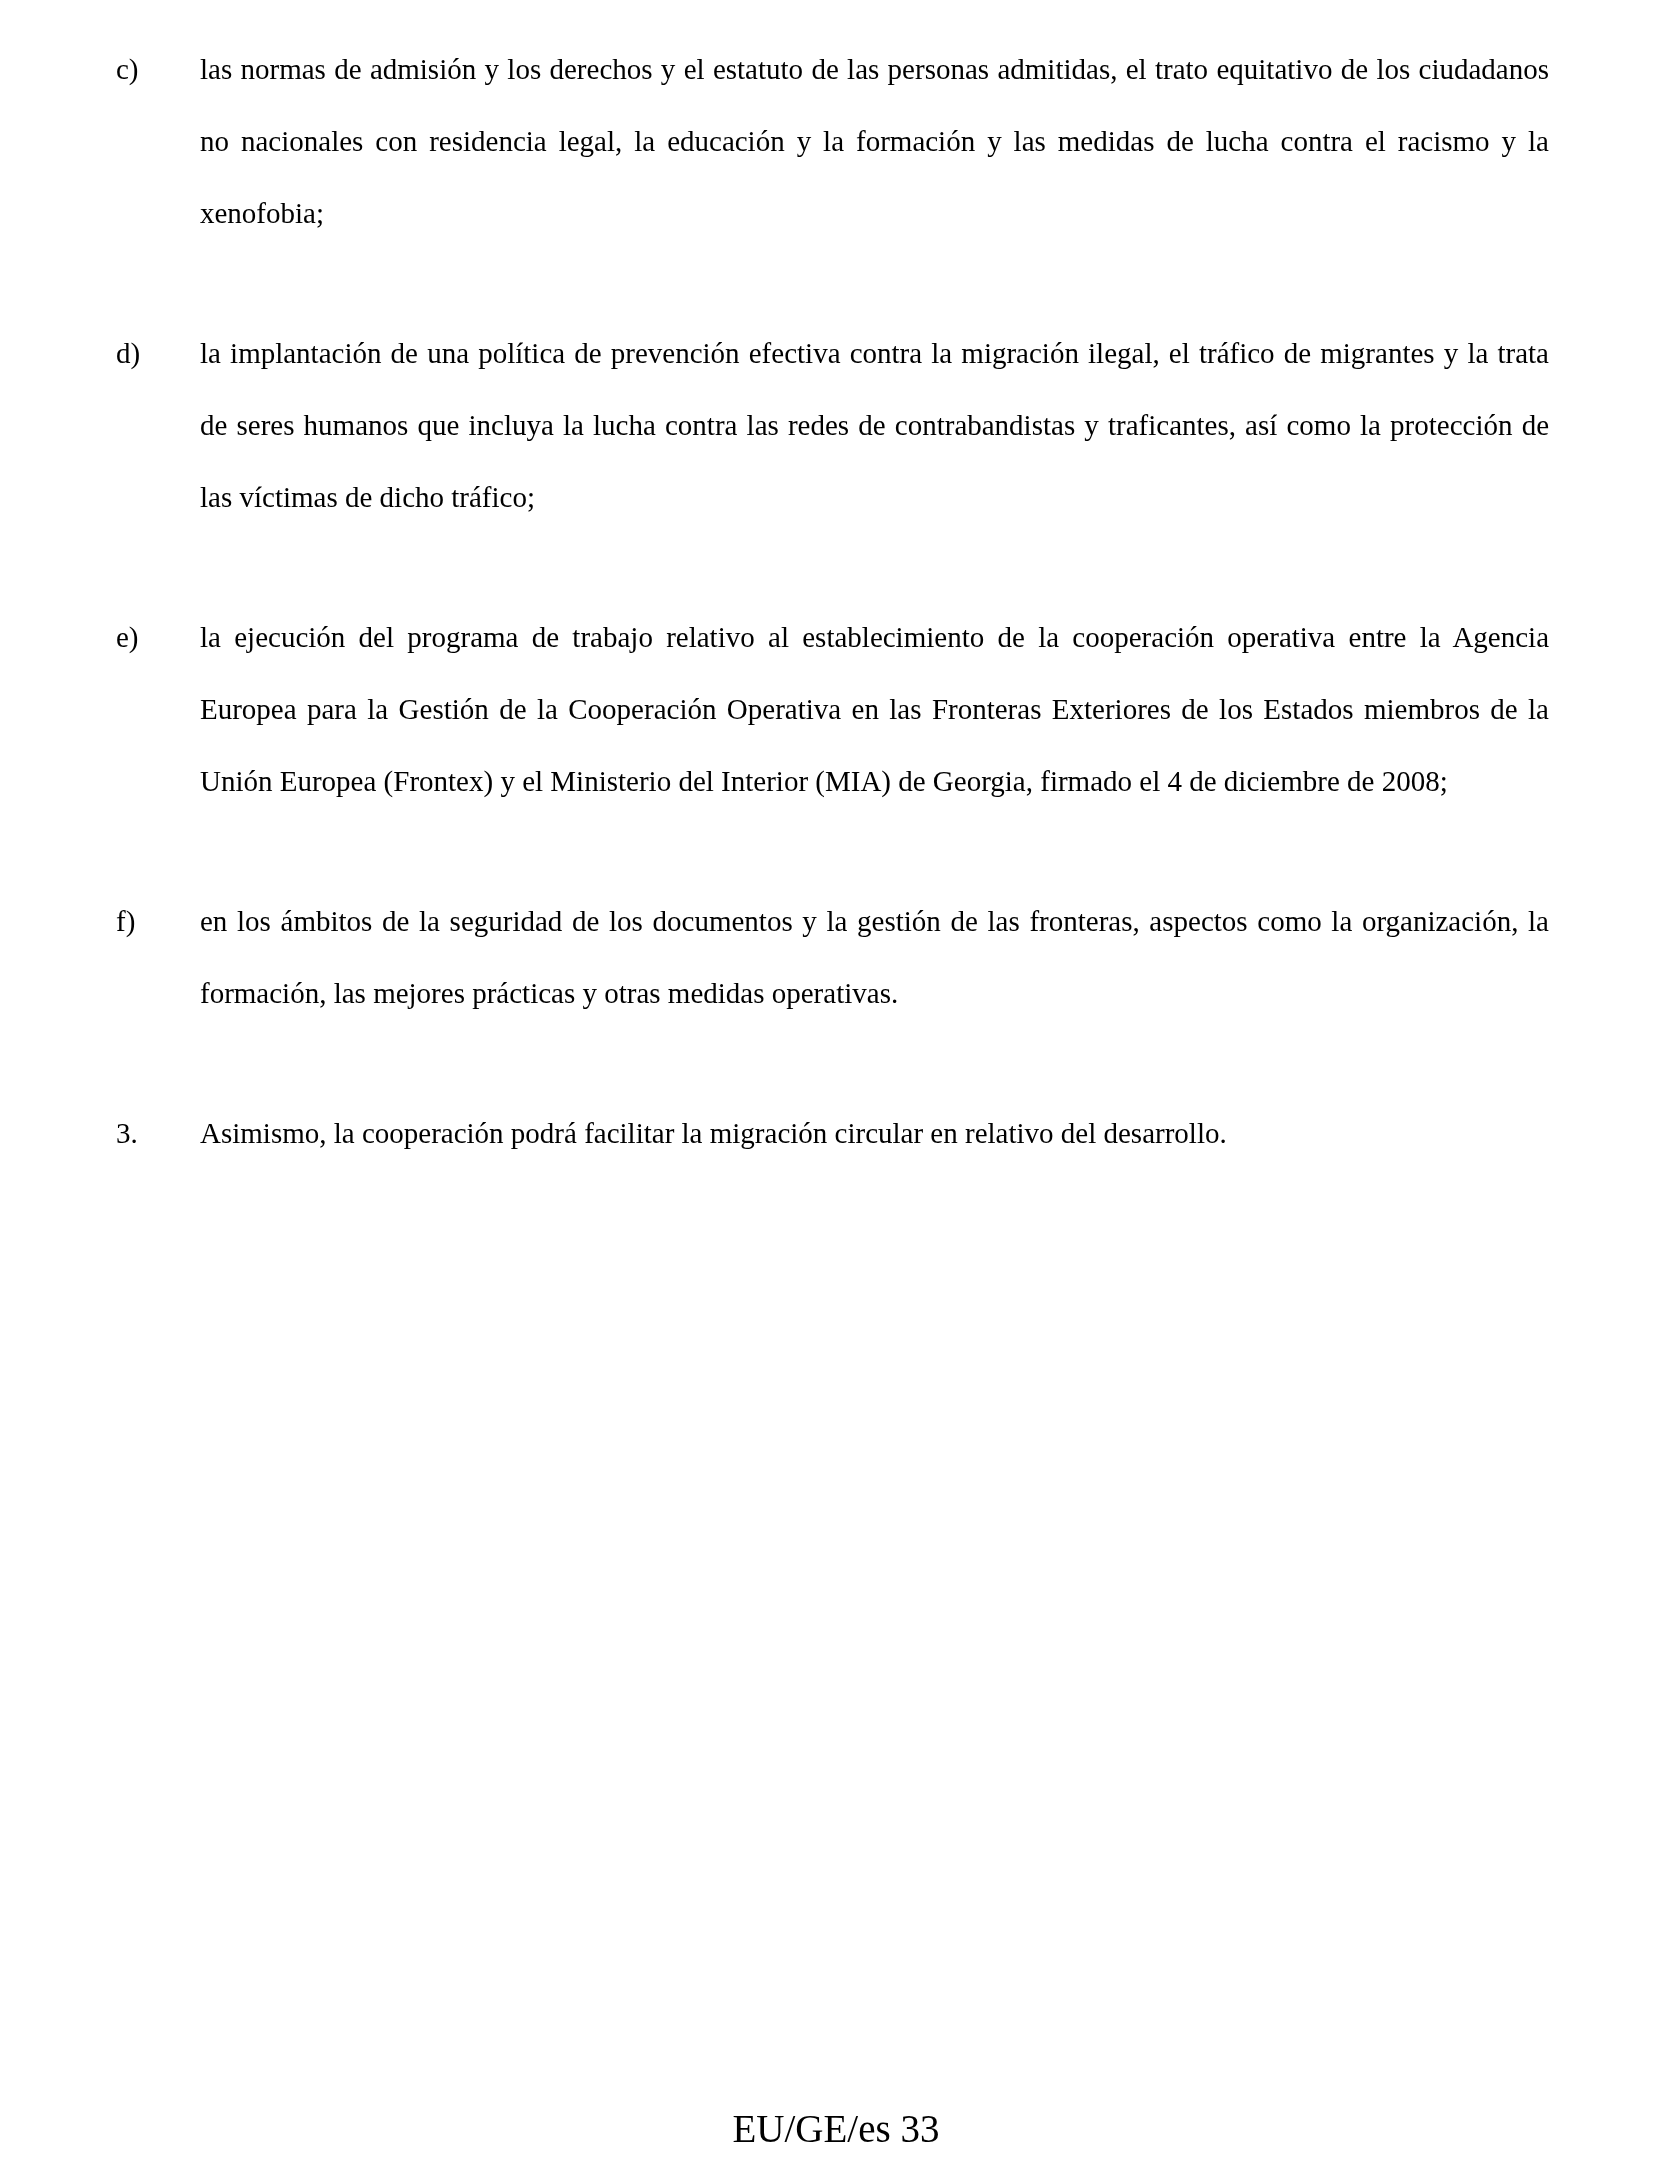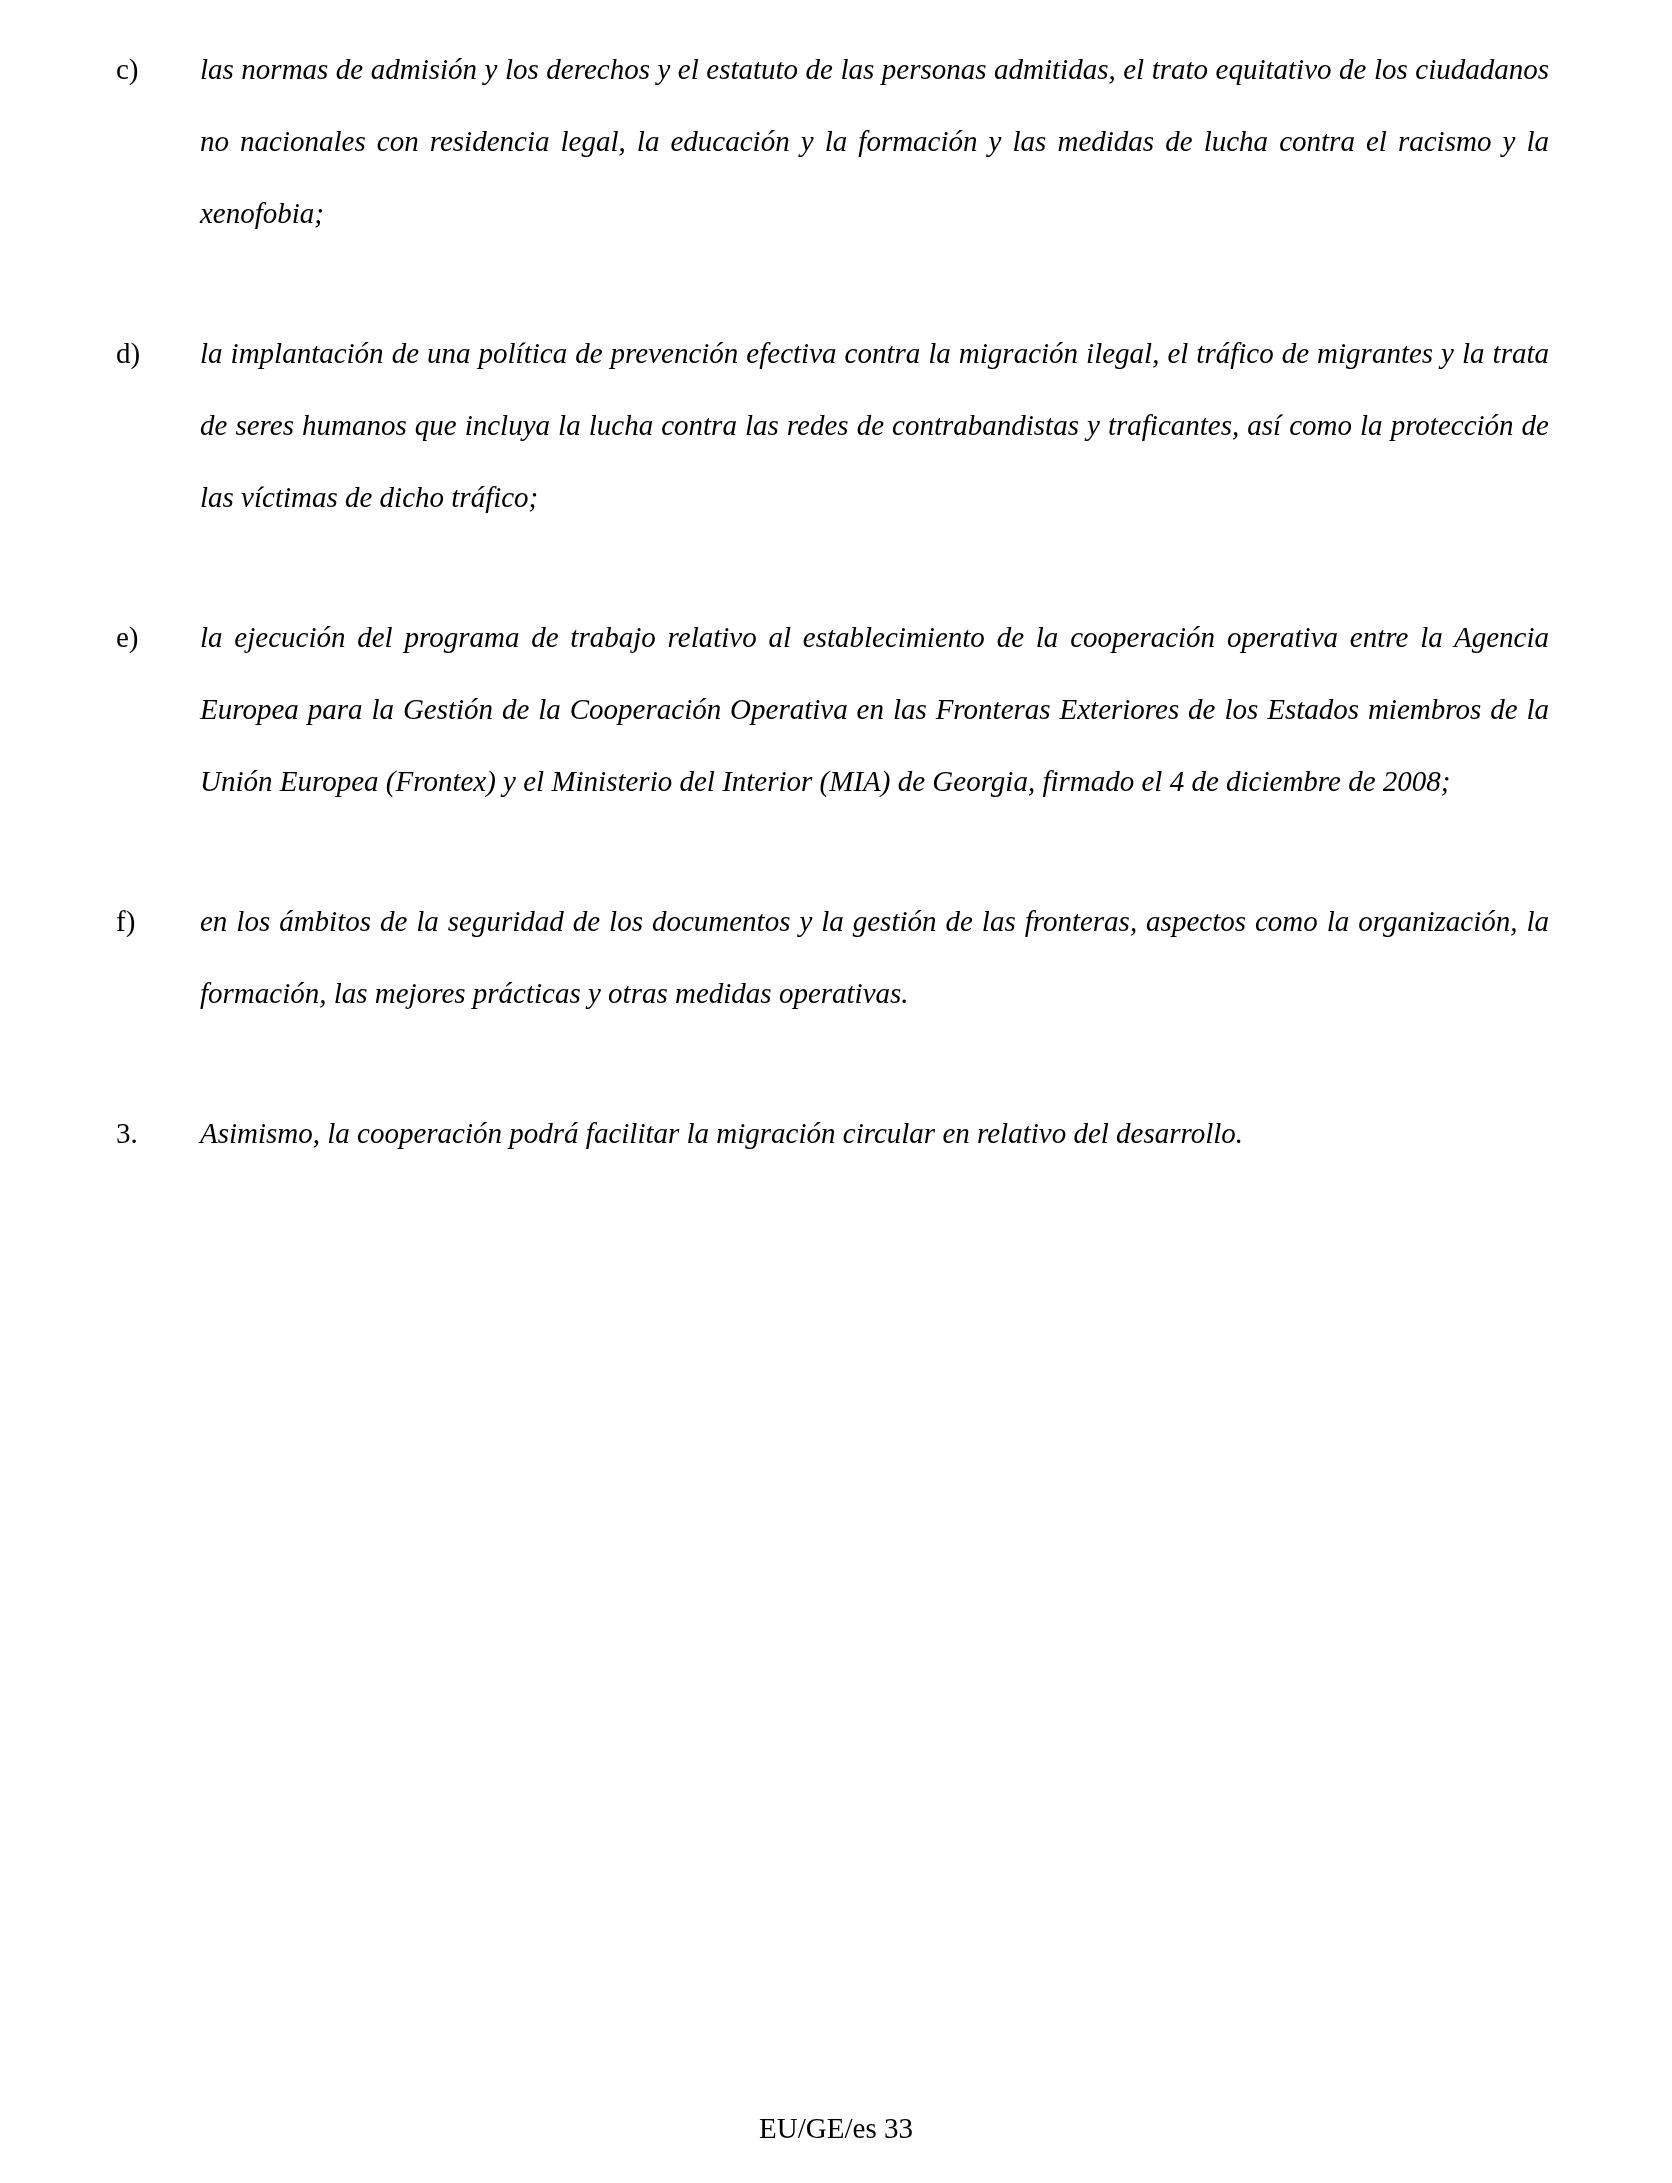--- a/index.html
+++ b/index.html
@@ -25,29 +25,28 @@
     margin-bottom: 68px;
     line-height: 72px;
   }
   .doc-item .item-label {
     flex: 0 0 84px;
     text-align: left;
   }
   .doc-item .item-text {
     flex: 1 1 auto;
     text-align: justify;
-    font-style: italic;
   }
   .page-footer {
     position: absolute;
     left: 0;
     right: 0;
     bottom: 38px;
     text-align: center;
-    font-size: 29px;
+    font-size: 39px;
     line-height: 33px;
   }
 </style>
 </head>
 <body>
 
 <div class="page">
 
   <div class="doc-item">
     <div class="item-label">c)</div>

